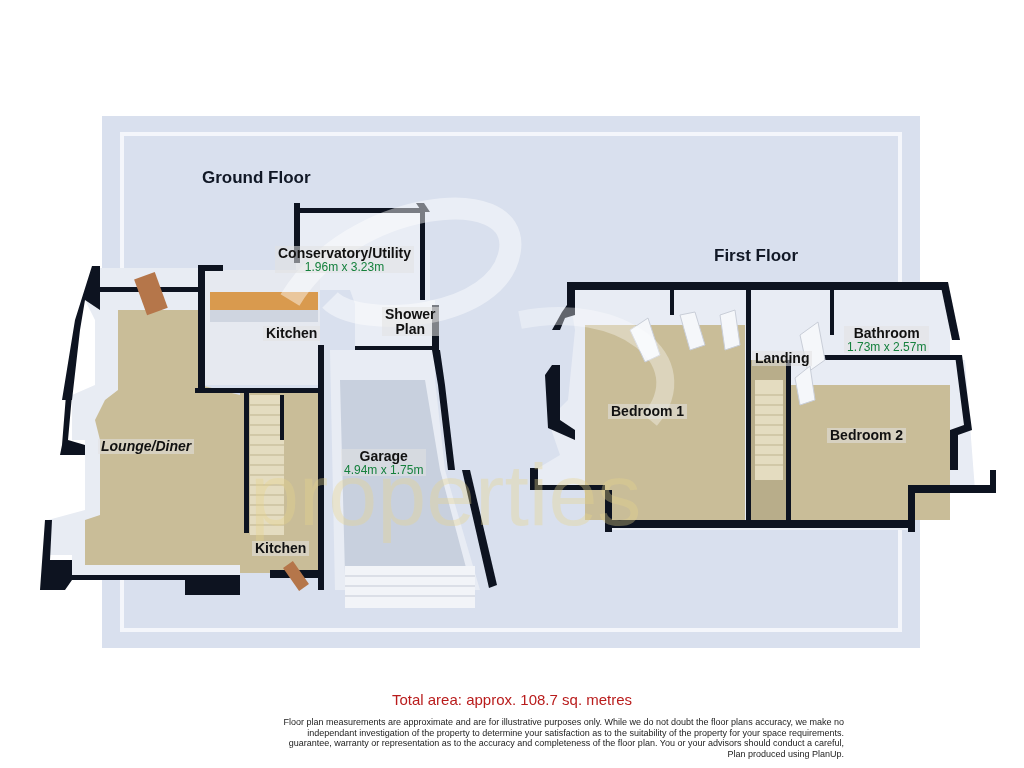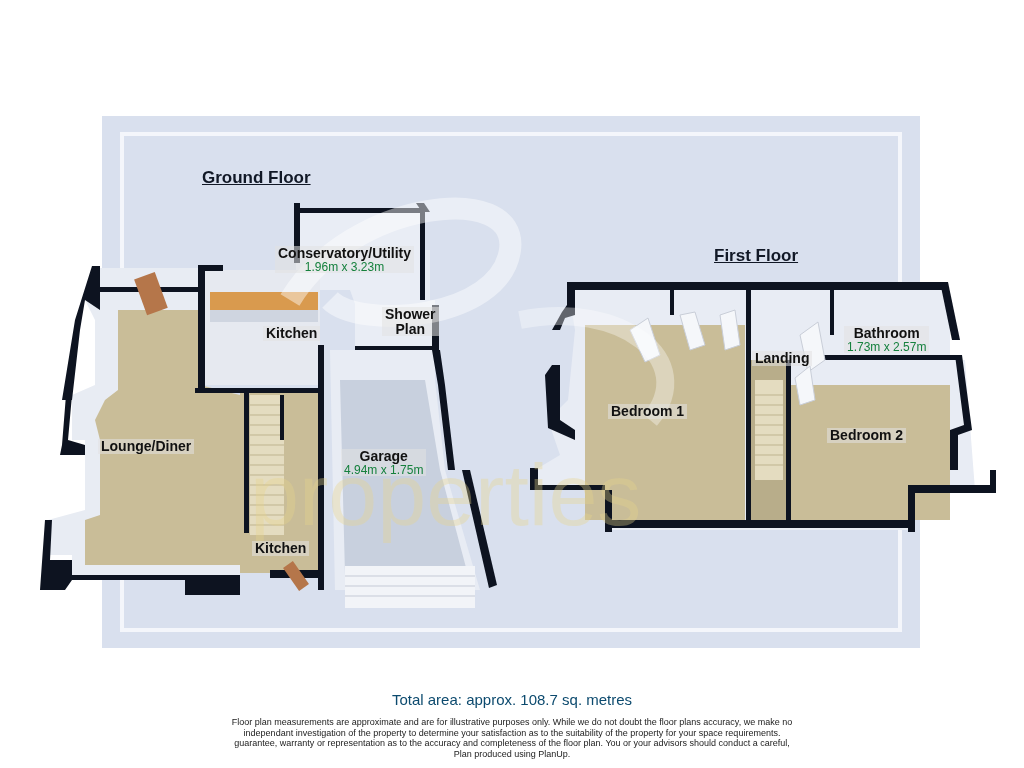--- a/index.html
+++ b/index.html
@@ -1,25 +1,25 @@
 <!DOCTYPE html>
 <html><head>
 <meta charset="utf-8">
 <style>
   html, body { margin:0; padding:0; }
   body { width:1024px; height:768px; background:#ffffff; position:relative; overflow:hidden; font-family:"Liberation Sans", sans-serif; }
   .plan-bg { position:absolute; left:102px; top:116px; width:818px; height:532px; background:#d9e0ee; }
   .plan-frame { position:absolute; left:120px; top:132px; width:782px; height:500px; border:4px solid #f4f6fb; box-sizing:border-box; }
-  .floor-title { position:absolute; font-weight:bold; font-size:17px; color:#111826;text-decoration:underline; }
+  .floor-title { position:absolute; font-weight:bold; font-size:17px; color:#111826; }
   .room-label { position:absolute; text-align:center; color:#111; background:rgba(225,225,225,0.55); padding:0 3px; line-height:1.05; }
   .room-label .name { font-weight:bold; font-size:14px; display:block; }
   .room-label .dim { font-size:12px; display:block; color:#15803d; }
   .svg-layer { position:absolute; left:0; top:0; }
-  .total { position:absolute; left:0; width:1024px; top:691px; text-align:center; font-size:15px; color:#0c4a6e; }
-  .disclaimer { position:absolute; left:180px; width:664px; top:717px; text-align:center; font-size:9px; line-height:10.5px; color:#222; }
+  .total { position:absolute; left:0; width:1024px; top:691px; text-align:center; font-size:15px; color:#b91c1c; }
+  .disclaimer { position:absolute; left:180px; width:664px; top:717px; text-align:right; font-size:9px; line-height:10.5px; color:#222; }
   .watermark { position:absolute; pointer-events:none; }
 </style>
 </head>
 <body>
 
 <div class="plan-bg"></div>
 <div class="plan-frame"></div>
 
 <svg class="svg-layer" width="1024" height="768" viewBox="0 0 1024 768">
 
@@ -150,21 +150,21 @@
   <span class="name">Conservatory/Utility</span>
   <span class="dim">1.96m x 3.23m</span>
 </div>
 <div class="room-label" style="left:263px; top:326px;">
   <span class="name">Kitchen</span>
 </div>
 <div class="room-label" style="left:370px; top:307px;margin-left:12px;">
   <span class="name">Shower</span>
   <span class="name">Plan</span>
 </div>
-<div class="room-label" style="left:98px; top:439px;">
+<div class="room-label" style="left:98px; top:439px;font-style:italic;">
   <span class="name">Lounge/Diner</span>
 </div>
 <div class="room-label" style="left:341px; top:449px;">
   <span class="name">Garage</span>
   <span class="dim">4.94m x 1.75m</span>
 </div>
 <div class="room-label" style="left:252px; top:541px;">
   <span class="name">Kitchen</span>
 </div>
 

